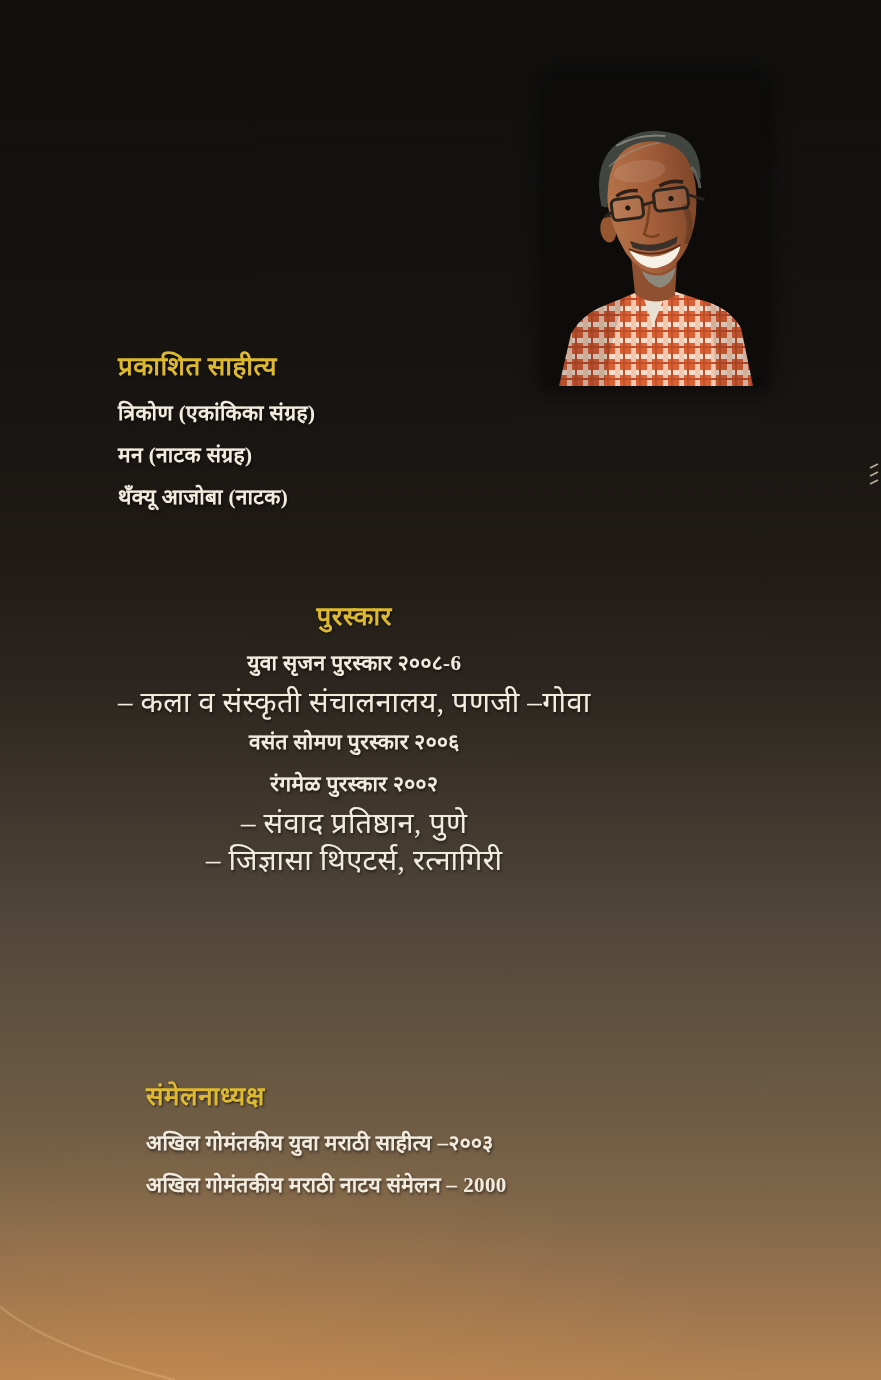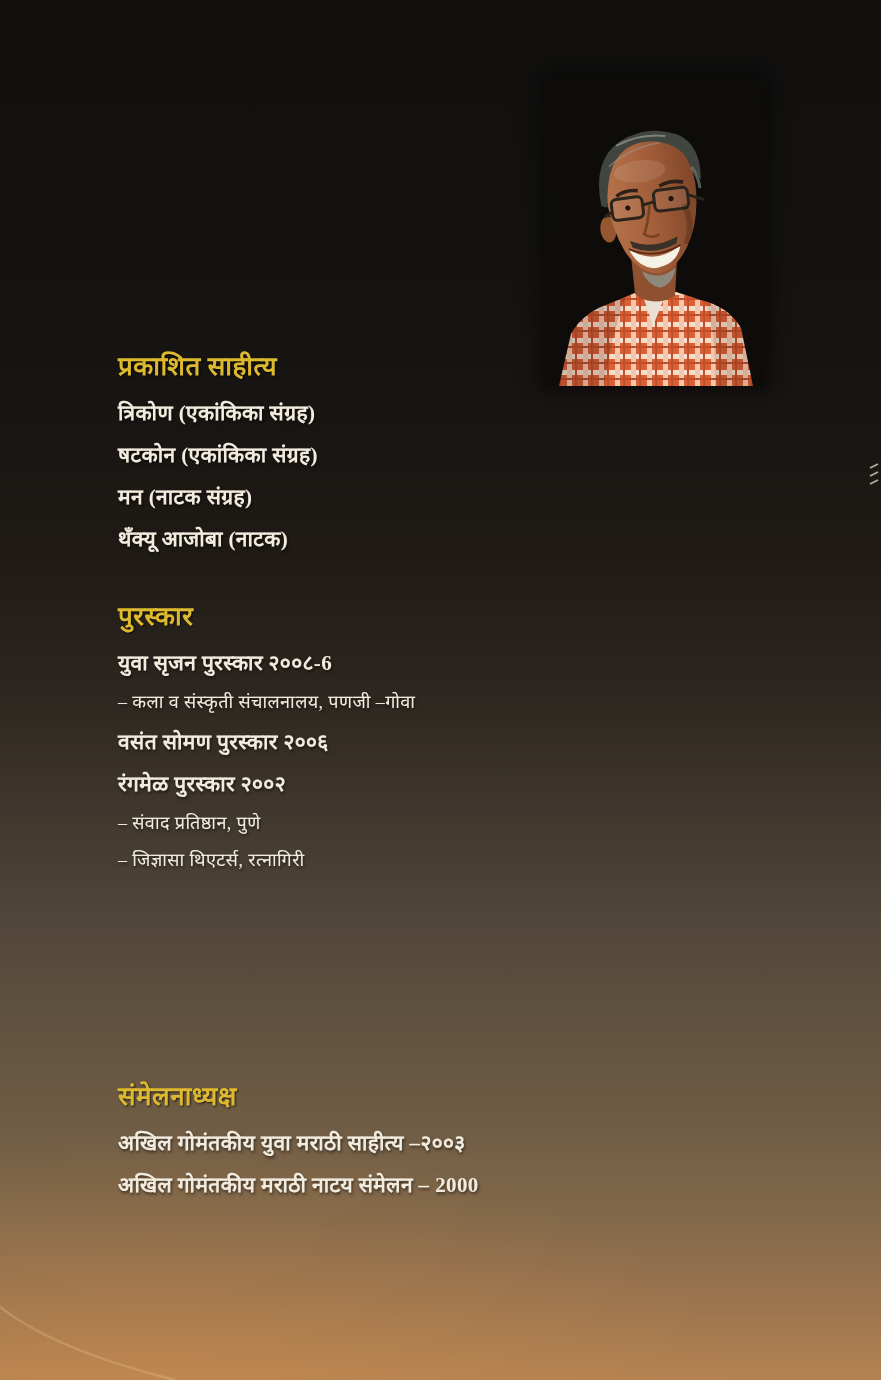--- a/index.html
+++ b/index.html
@@ -18,36 +18,36 @@
   
   .photo{
     position:absolute; left:545px; top:76px; width:220px; height:310px;
     background:#0d0c0b;
     box-shadow:0 0 18px 6px rgba(0,0,0,0.45);
   }
   .photo svg{display:block;}
   
   .sec{position:absolute; left:118px; white-space:nowrap;}
   .sec-1{top:348px;}
-  .sec-2{top:598px;}
-  .sec-3{top:1078px;}
+  .sec-2{top:598px;text-align:center;}
+  .sec-3{top:1078px;margin-left:28px;}
   .heading{
     margin:0 0 6px 0;
     font-size:26px; font-weight:bold; line-height:38px;
     color:#dcb92e;
     text-shadow:1px 1px 2px rgba(0,0,0,0.7);
     letter-spacing:0.5px;
   }
   .item{
     color:#f2ecdf;
     text-shadow:0 0 1px rgba(255,255,255,0.2), 1px 2px 3px rgba(0,0,0,0.55);
     letter-spacing:0.4px;
   }
   .item.main{font-size:21px; line-height:42px; font-weight:bold;}
-  .item.sub{font-size:18px; line-height:37px; font-weight:normal;}
+  .item.sub{font-size:29px; line-height:37px; font-weight:normal;}
   .item.indent{padding-left:10px;}
   
   .scratches{position:absolute; right:0; top:460px;}
   .crease{position:absolute; left:0; bottom:0;}
 </style>
 </head>
 <body>
 
 <div class="cover">
 
@@ -126,21 +126,20 @@
     </g>
   </svg>
 
   <svg class="crease" width="180" height="85">
     <path d="M0,12 Q55,55 175,85" stroke="rgba(235,195,145,0.30)" stroke-width="2.5" fill="none"></path>
   </svg>
 
   <section class="sec sec-1">
     <h2 class="heading">प्रकाशित साहीत्य</h2>
     <div class="item main">त्रिकोण (एकांकिका संग्रह)</div>
-    <div class="item main">षटकोन (एकांकिका संग्रह)</div>
     <div class="item main">मन (नाटक संग्रह)</div>
     <div class="item main">थँक्यू आजोबा (नाटक)</div>
   </section>
 
   <section class="sec sec-2">
     <h2 class="heading">पुरस्कार</h2>
     <div class="item main">युवा सृजन पुरस्कार २००८-6</div>
     <div class="item sub">– कला व संस्कृती संचालनालय, पणजी –गोवा</div>
     <div class="item main">वसंत सोमण पुरस्कार २००६</div>
     <div class="item main">रंगमेळ पुरस्कार २००२</div>

